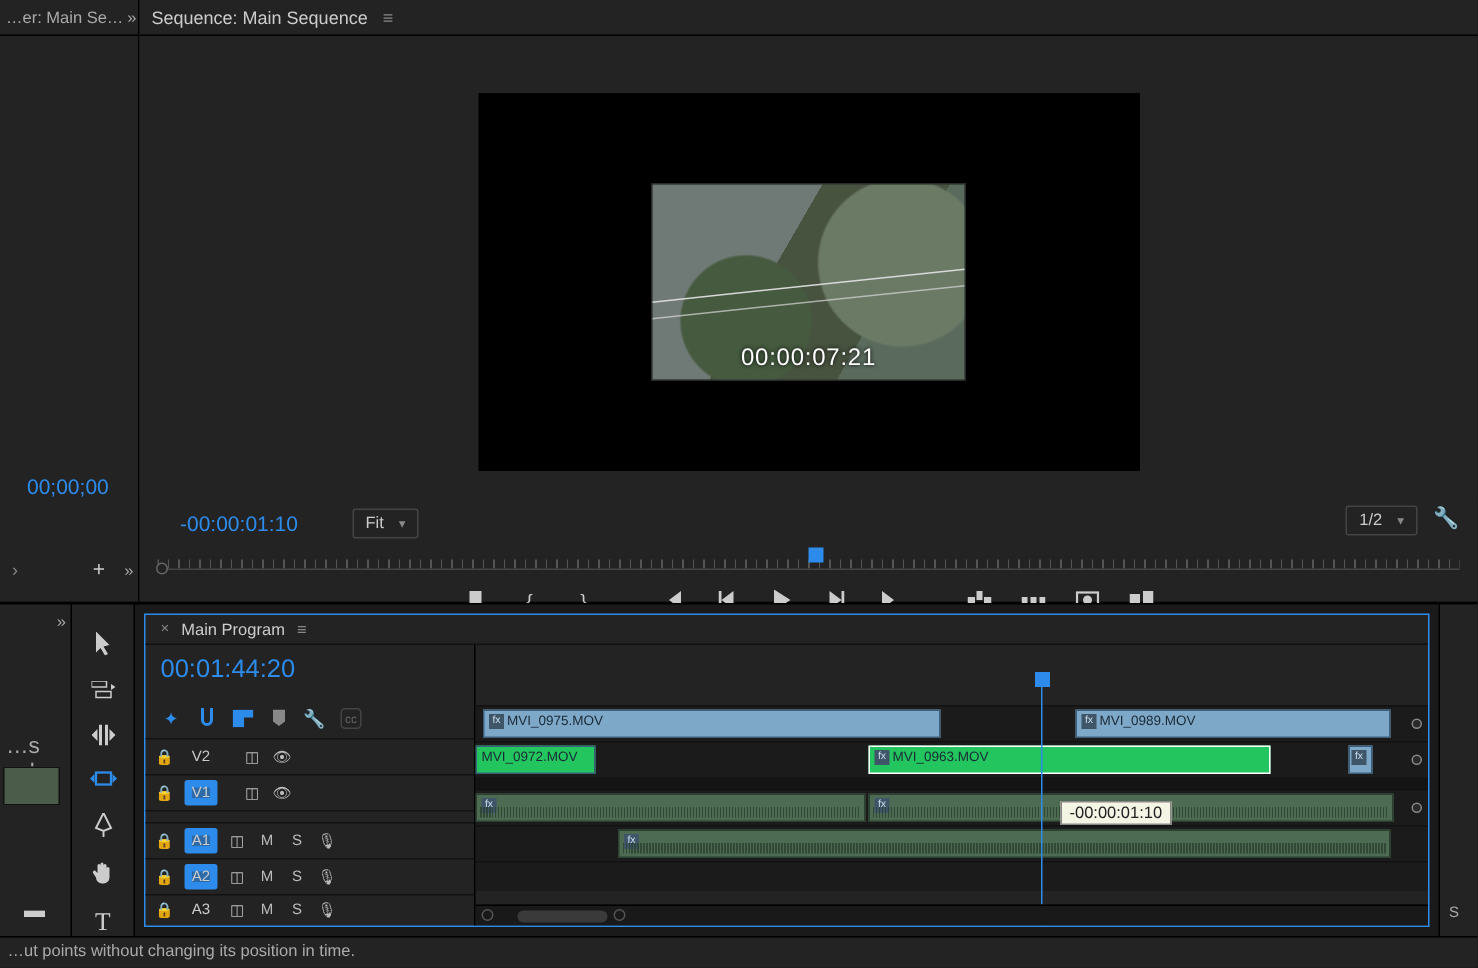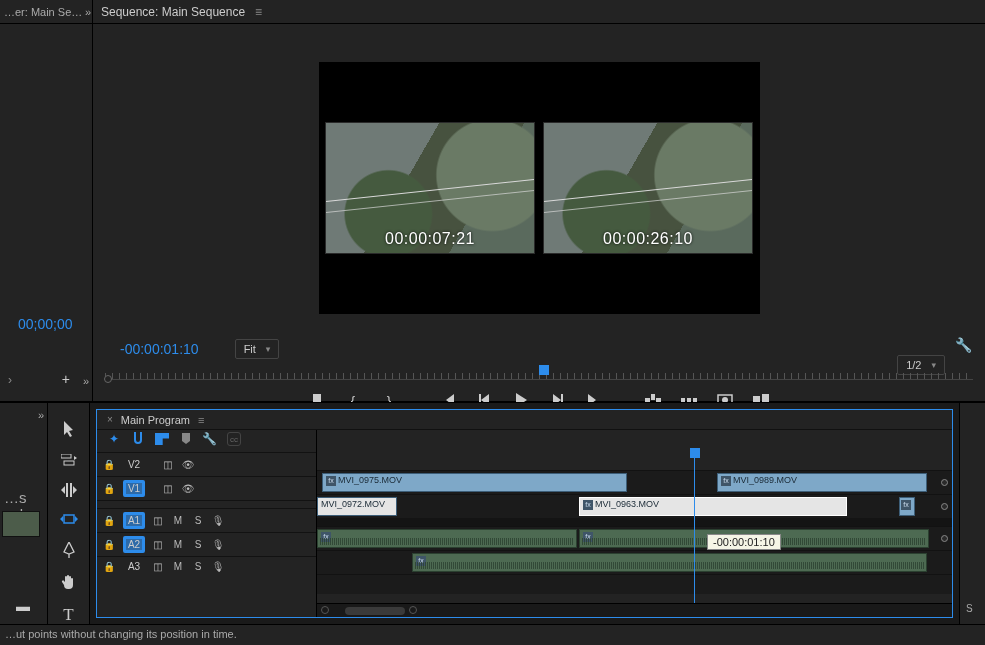--- a/index.html
+++ b/index.html
@@ -32,21 +32,21 @@
 .sel-box .car{color:#888;font-size:9px}
 .src-tc{position:absolute;left:18px;top:316px;color:#2d8ceb;font-size:14px;font-family:Arial}
 .scrubber{position:relative;height:20px;margin-top:2px;border-top:0}
 .scrub-track{position:absolute;left:0;right:0;top:8px;height:6px;background:repeating-linear-gradient(90deg,#555 0 1px,transparent 1px 7px)}
 .scrub-base{position:absolute;left:0;right:0;top:14px;height:1px;background:#444}
 .scrub-head{position:absolute;top:0;width:10px;height:10px;background:#2d8ceb}
 .scrub-dot{position:absolute;left:-1px;top:10px;width:8px;height:8px;border:1px solid #666;border-radius:50%;background:#232323}
 .transport{display:flex;justify-content:center;gap:18px;margin-top:6px;color:#ccc}
 .transport .tbtn{width:18px;height:18px;display:flex;align-items:center;justify-content:center;font-size:13px;cursor:pointer}
 .wrench{position:absolute;right:12px;top:6px;color:#bbb;font-size:14px}
-.right-slot{position:absolute;right:40px;top:24px}
+.right-slot{position:absolute;right:40px;top:6px}
 .proj-row{display:flex;height:222px}
 .proj-panel{width:48px;background:#232323;border-right:1px solid #000;position:relative;border-top:1px solid #000}
 .proj-panel .dbl-arrow{position:absolute;right:6px;top:6px}
 .proj-sel{position:absolute;left:4px;top:86px;font-size:15px;color:#aaa}
 .proj-thumb{position:absolute;left:2px;top:108px;width:38px;height:26px;background:#4c5c4a;border:1px solid #111}
 .proj-icon{position:absolute;left:16px;bottom:10px;color:#ccc;font-size:14px}
 .tool-col{width:42px;background:#232323;border-right:1px solid #000;border-top:1px solid #000;padding-top:18px;display:flex;flex-direction:column;align-items:center;gap:16px;color:#ccc}
 .tool-btn{width:20px;height:18px;display:flex;align-items:center;justify-content:center;font-size:15px;cursor:pointer}
 .tool-sel{color:#2d8ceb;border:0}
 .timeline-panel{flex:1;background:#1a1a1a;border-top:1px solid #000;position:relative}
@@ -56,21 +56,21 @@
 .tl-body{flex:1;display:flex;position:relative}
 .tl-left{width:220px;border-right:1px solid #000;display:flex;flex-direction:column}
 .tl-tc{color:#2d8ceb;font-size:17px;font-family:Arial;padding:6px 0 0 10px;height:40px}
 .tl-iconrow{display:flex;gap:10px;padding:2px 0 6px 10px;color:#bbb;align-items:center}
 .tl-iconrow .on{color:#2d8ceb}
 .tl-iconrow .ico{width:14px;height:14px;display:flex;align-items:center;justify-content:center;font-size:12px}
 .linked-sel{width:14px;height:12px;background:#2d8ceb;clip-path:polygon(0 0,100% 0,100% 45%,55% 45%,55% 100%,0 100%)}
 .track-row{height:24px;display:flex;align-items:center;gap:6px;padding:0 6px;border-top:1px solid #121212;font-size:10px;color:#ccc}
 .track-row.hshort{height:20px}
 .lockbtn{width:14px;text-align:center;color:#bbb}
-.trk-tag{width:22px;height:17px;display:flex;align-items:center;justify-content:center;border:3px solid #0ea5e9;font-size:10px;border-radius:2px}
+.trk-tag{width:22px;height:17px;display:flex;align-items:center;justify-content:center;border:5px solid #0ea5e9;font-size:10px;border-radius:2px}
 .trk-tag.sel{background:#2d6aa8;border-color:#2d8ceb}
 .trk-tag.nobox{border:none}
 .sq{width:14px;height:14px;display:flex;align-items:center;justify-content:center;color:#bbb}
 .tl-right{flex:1;position:relative;overflow:hidden}
 .ruler-area{height:40px;position:relative;border-bottom:1px solid #111}
 .ruler-labels{position:absolute;left:0;right:0;top:6px;font-size:10px;color:#aaa}
 .ruler-labels span{position:absolute}
 .yellow-bar{position:absolute;left:4px;right:0;top:30px;height:4px;background:#ffd400}
 .yellow-bar .yhandle{position:absolute;left:-4px;top:-2px;width:8px;height:8px;border-radius:50%;background:#bba100;border:1px solid #6d5e00}
 .playhead{position:absolute;top:20px;bottom:0;width:0;border-left:1px solid #2d8ceb}
@@ -81,21 +81,21 @@
 .vtrack.v2{top:0}
 .vtrack.v1{top:24px}
 .atrack{position:absolute;left:0;right:0;height:24px;border-top:1px solid #121212;background:#1b1b1b}
 .atrack.a1{top:56px}
 .atrack.a2{top:80px}
 .atrack.a3{top:104px;height:20px}
 .gap-row{position:absolute;left:0;right:0;top:48px;height:8px;background:#141414}
 .clip{position:absolute;top:2px;bottom:2px;background:#7ea8c8;border:1px solid #3d5e78;font-size:9px;color:#1a2a36;padding:1px 3px;overflow:hidden;white-space:nowrap}
 .clip .fx{width:10px;height:10px;background:#3f5568;display:inline-block;margin-right:2px;vertical-align:middle;font-size:7px;color:#cde;text-align:center;line-height:10px}
 .clip.audio{background:#4d6a52;border-color:#2b4030;color:#b8d8be}
-.clip.lite{background:#e5e5e5}
+.clip.lite{background:#22c55e}
 .wave{position:absolute;left:2px;right:2px;bottom:2px;top:8px;background:repeating-linear-gradient(90deg,#2b4030 0 1px,transparent 1px 2px);opacity:.8}
 .clip.fxonly{background:#7ea8c8;width:16px;padding:1px}
 .kf-dot{position:absolute;width:7px;height:7px;border:1px solid #888;border-radius:50%;background:#2a2a2a}
 .tl-scroll{position:absolute;left:0;right:0;bottom:0;height:14px;background:#191919;border-top:1px solid #000}
 .tl-scroll .sb{position:absolute;left:28px;width:60px;top:3px;height:8px;background:#3a3a3a;border-radius:4px}
 .tl-scroll .dot{position:absolute;width:8px;height:8px;border:1px solid #555;border-radius:50%;top:2px}
 .tl-right-edge{width:26px;background:#232323;border-left:1px solid #000;border-top:1px solid #000;position:relative}
 .status-bar{height:21px;background:#232323;border-top:1px solid #000;color:#aaa;font-size:11px;padding:3px 5px;overflow:hidden;white-space:nowrap}
 svg{display:block}
 </style>
@@ -119,25 +119,20 @@
       <span class="tlabel">Sequence: Main Sequence</span>
       <span class="tmenu">≡</span>
     </div>
     <div class="viewer-area">
       <div class="video-frame">
         <div class="vframe-half">
           <div class="fakeimg"></div>
             <div class="wirelines"></div>
           <div class="tc-overlay">00:00:07:21</div>
         </div>
-        <div class="vframe-half">
-          <div class="fakeimg"></div>
-            <div class="wirelines"></div>
-          <div class="tc-overlay">00:00:26:10</div>
-        </div>
       </div>
     </div>
     <div class="lower-controls">
       <div class="lc-row">
         <span class="tc-neg">-00:00:01:10</span>
         <span style="width:20px"></span>
         <span class="sel-box">
             <span>Fit</span>
             <span class="car">▾</span>
           </span>
@@ -271,20 +266,21 @@
 
   <div class="timeline-panel">
     <div class="tl-inner">
       <div class="tl-tabbar">
         <span class="x">×</span>
         <span>Main Program</span>
         <span style="color:#888">≡</span>
       </div>
       <div class="tl-body">
         <div class="tl-left">
+          <div class="tl-tc">00:01:44:20</div>
           <div class="tl-iconrow">
             <span class="ico on">✦</span>
             <span class="ico on">
                 <svg width="12" height="14">
                   <path d="M3 0v8a3 3 0 006 0V0" stroke="#2d8ceb" fill="none" stroke-width="2"></path>
                 </svg>
               </span>
             <span class="ico on">
                 <span class="linked-sel"></span>
               </span>

